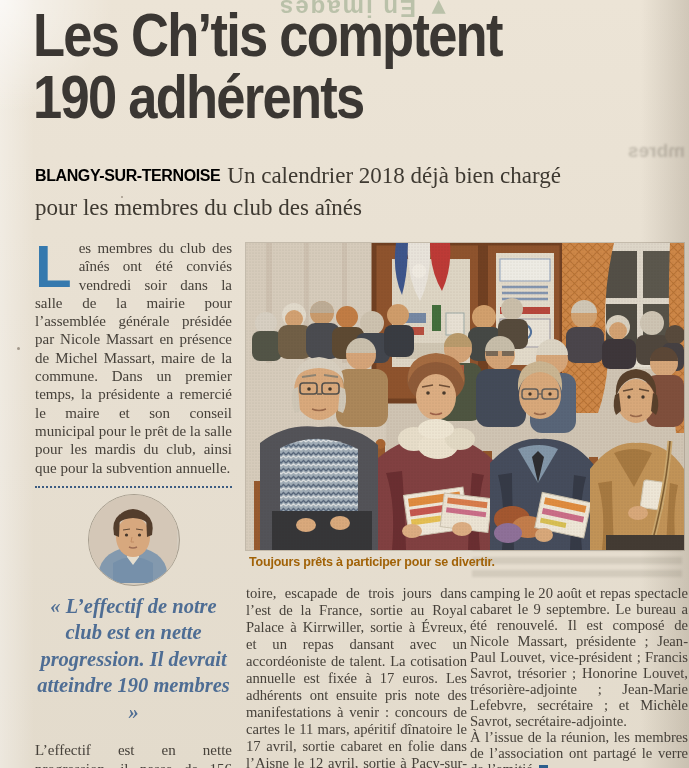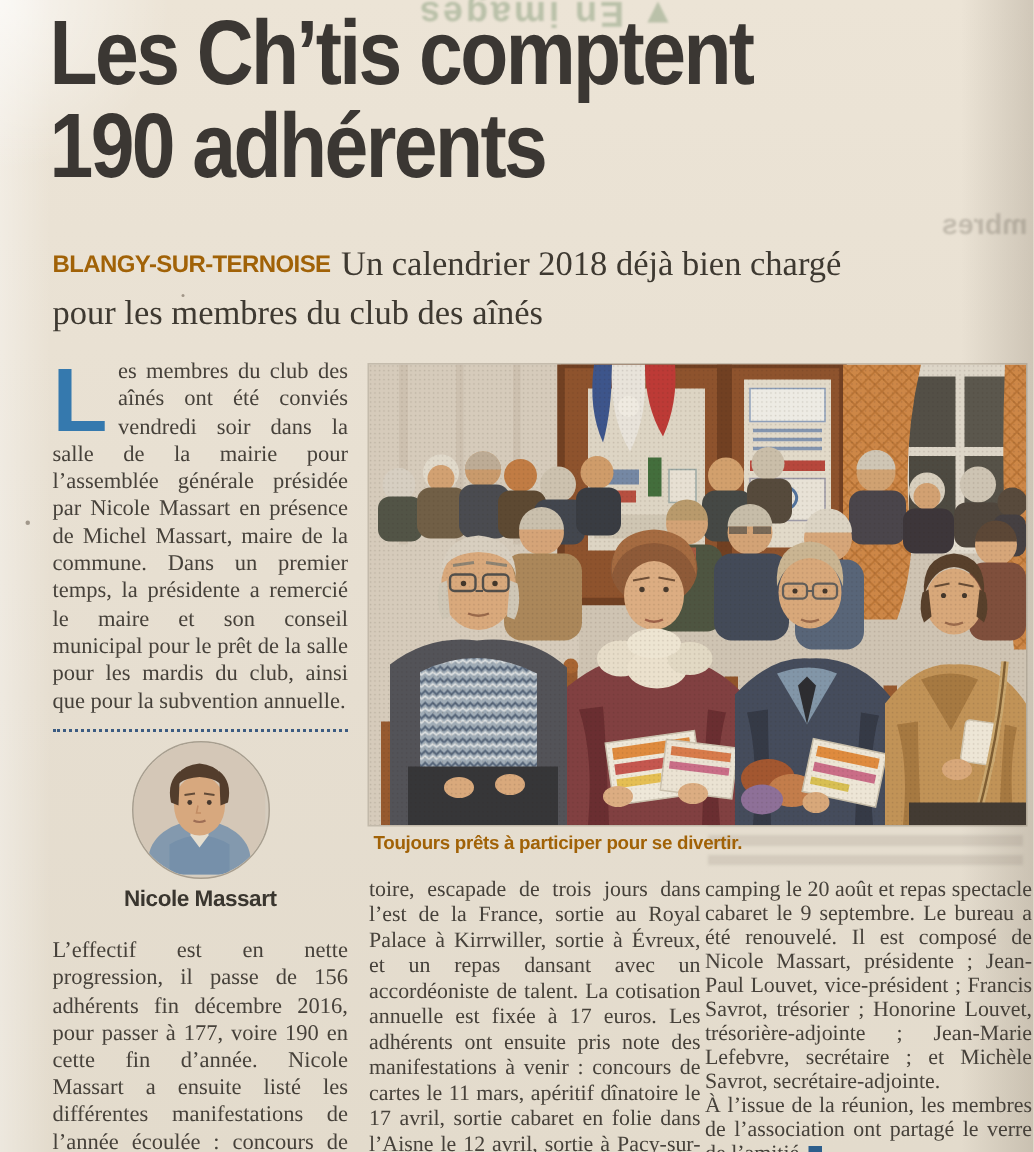--- a/index.html
+++ b/index.html
@@ -23,21 +23,21 @@
     background:repeating-linear-gradient(rgba(120,112,98,.16) 0 7px, rgba(0,0,0,0) 7px 13px);
     filter:blur(1.2px);z-index:1;}
 
   .headline{position:absolute;left:33px;top:4px;z-index:2;
     font-family:"Liberation Sans",sans-serif;font-weight:700;
     font-size:61px;line-height:62px;color:#3b3733;letter-spacing:-2px;
     transform:scaleX(.86);transform-origin:left top;white-space:nowrap;}
   .deck{position:absolute;left:35px;top:161px;width:566px;z-index:2;
     font-size:23px;line-height:30px;color:#3e3931;}
   .kicker{font-family:"Liberation Sans",sans-serif;font-weight:700;font-size:16px;
-    letter-spacing:-.4px;color:#a16207;margin-right:7px;position:relative;top:-2px;}
+    letter-spacing:-.4px;color:#000000;margin-right:7px;position:relative;top:-2px;}
 
   .col{position:absolute;z-index:2;text-align:justify;color:#46413a;}
   .col p{margin:0;}
   .col1{left:35px;top:239px;width:197px;font-size:15px;line-height:18.3px;}
   .dropcap{float:left;font-family:"Liberation Sans",sans-serif;font-weight:700;
     font-size:60px;line-height:50px;color:#3579ae;margin:3px 7px 0 0;}
   .rule-dotted{border:0;border-top:2.5px dotted #3c5c82;margin:9px 0 6px 0;}
   .portrait-wrap{width:90px;height:90px;margin:4px auto 4px;border-radius:50%;
     overflow:hidden;border:1px solid #a79e8f;background:#d6cdbf;}
   .pull-quote{text-align:center;font-style:italic;font-weight:600;
@@ -96,21 +96,21 @@
       <path d="M63 40 Q66 26 57 19 L58 42 Z" fill="#4a3526"></path>
       <circle cx="37.5" cy="40" r="1.6" fill="#3c3028"></circle>
       <circle cx="50.5" cy="40" r="1.6" fill="#3c3028"></circle>
       <path d="M34 35 L41 34 M47 34 L54 35" stroke="#5a4433" stroke-width="1.2" fill="none"></path>
       <path d="M40 52 Q44 54 48 52" stroke="#9a6a52" stroke-width="1.4" fill="none"></path>
       <path d="M43 42 L42 47 L45 47" stroke="#c08a62" stroke-width="1" fill="none"></path>
       <rect width="88" height="88" fill="#d8b07a" opacity=".07"></rect>
     </svg>
   </div>
 
-  <div class="quote-author">Nicole Massart</div>
+  <div class="pull-quote">« L’effectif de notre club est en nette progression. Il devrait atteindre 190 membres »</div>
 
   <p class="cont">L’effectif est en nette progression, il passe de 156 adhérents fin décembre 2016, pour passer à 177, voire 190 en cette fin d’année. Nicole Massart a ensuite listé les différentes manifestations de l’année écoulée : concours de cartes, apéritif dîna-</p>
 </div>
 
 <div class="photo">
 <svg width="438" height="307" viewBox="0 0 438 307">
   <defs>
     <pattern id="ht" width="3" height="3" patternUnits="userSpaceOnUse">
       <circle cx="1" cy="1" r=".55" fill="#241a10"></circle>
     </pattern>

